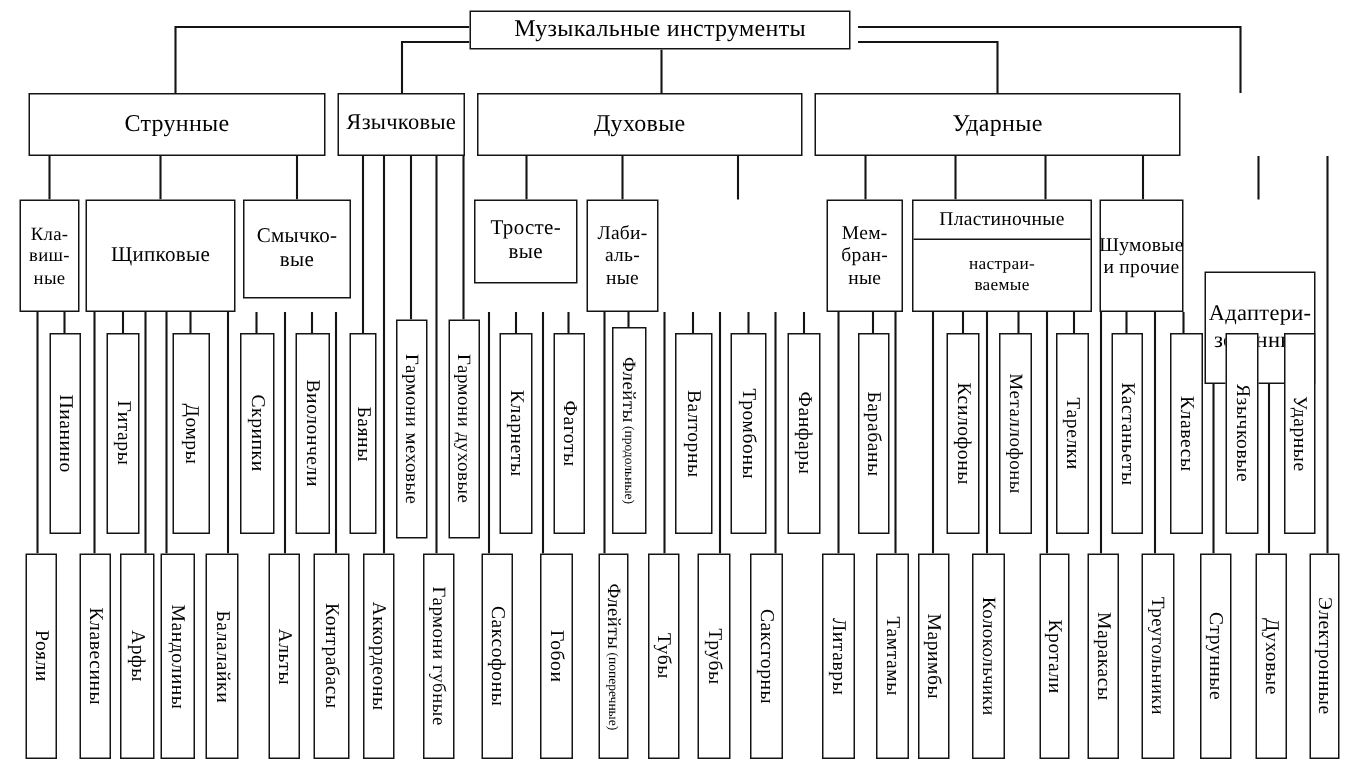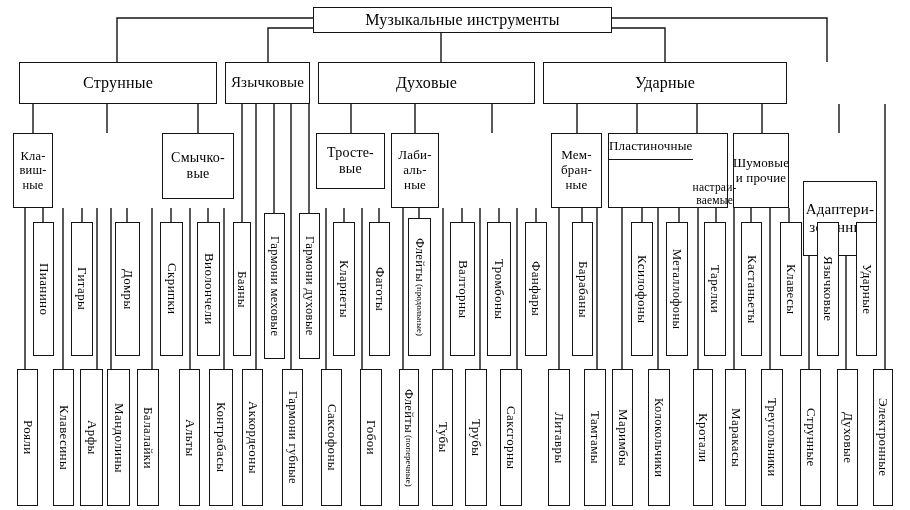--- a/index.html
+++ b/index.html
@@ -13,26 +13,26 @@
     position:absolute;border:1.6px solid #141414;background:#fff;box-sizing:border-box;
     display:flex;align-items:center;justify-content:center;text-align:center;
     line-height:1.14;letter-spacing:.2px;
   }
   .hbox{white-space:pre-line;}
   .vbox .vt{
     writing-mode:vertical-rl;text-orientation:mixed;display:block;
     letter-spacing:.4px;white-space:nowrap;
   }
   .note{font-size:9px;margin-inline-start:2px;letter-spacing:0;}
-  .split{flex-direction:row;align-items:stretch;justify-content:flex-start;}
+  .split{flex-direction:column;align-items:stretch;justify-content:flex-start;}
   .split .hdr{
     height:25px;display:flex;align-items:center;justify-content:center;
     border-bottom:1.6px solid #141414;font-size:13px;
   }
-  .split .cells{flex:1;display:flex;align-items:flex-end;}
+  .split .cells{flex:1;display:flex;}
   .split .cell{
     flex:1;display:flex;align-items:center;justify-content:center;
     white-space:pre-line;font-size:11.5px;line-height:1.15;text-align:center;
   }
   .split .cell + .cell{border-left:1.6px solid #141414;}
 </style>
 </head>
 <body>
 
 <div id="stage">
@@ -94,28 +94,29 @@
       <line x1="698" y1="208" x2="698" y2="369"></line>
       <line x1="751" y1="208" x2="751" y2="222"></line>
       <line x1="789" y1="208" x2="789" y2="222"></line>
       <line x1="734" y1="208" x2="734" y2="369"></line>
       <line x1="770" y1="208" x2="770" y2="369"></line>
       <line x1="828" y1="208" x2="828" y2="222"></line>
       <line x1="866" y1="208" x2="866" y2="222"></line>
       <line x1="809" y1="208" x2="809" y2="369"></line>
       <line x1="846" y1="208" x2="846" y2="369"></line>
     </svg>
-<div class="box hbox" style="left: 313px; top: 7px; width: 299px; height: 26px; font-size: 16px;">Музыкальные инструменты</div>
+<div class="box hbox" style="left: 313px; top: 7px; width: 254px; height: 26px; font-size: 16px;">Музыкальные инструменты</div>
     <div class="box hbox" style="left: 19px; top: 62px; width: 198px; height: 42px; font-size: 16px;">Струнные</div>
     <div class="box hbox" style="left: 225px; top: 62px; width: 85px; height: 42px; font-size: 15px;">Язычковые</div>
     <div class="box hbox" style="left: 318px; top: 62px; width: 217px; height: 42px; font-size: 16px;">Духовые</div>
     <div class="box hbox" style="left: 543px; top: 62px; width: 244px; height: 42px; font-size: 16px;">Ударные</div>
     <div class="box hbox" style="left: 13px; top: 133px; width: 40px; height: 75px; font-size: 12.5px;">Кла-
 виш-
 ные</div>
+    <div class="box hbox" style="left: 57px; top: 133px; width: 100px; height: 75px; font-size: 14px;">Щипковые</div>
     <div class="box hbox" style="left: 162px; top: 133px; width: 72px; height: 66px; font-size: 14px;">Смычко-
 вые</div>
     <div class="box hbox" style="left: 316px; top: 133px; width: 69px; height: 56px; font-size: 14px;">Тросте-
 вые</div>
     <div class="box hbox" style="left: 391px; top: 133px; width: 48px; height: 75px; font-size: 13px;">Лаби-
 аль-
 ные</div>
     <div class="box hbox" style="left: 551px; top: 133px; width: 51px; height: 75px; font-size: 13px;">Мем-
 бран-
 ные</div>

